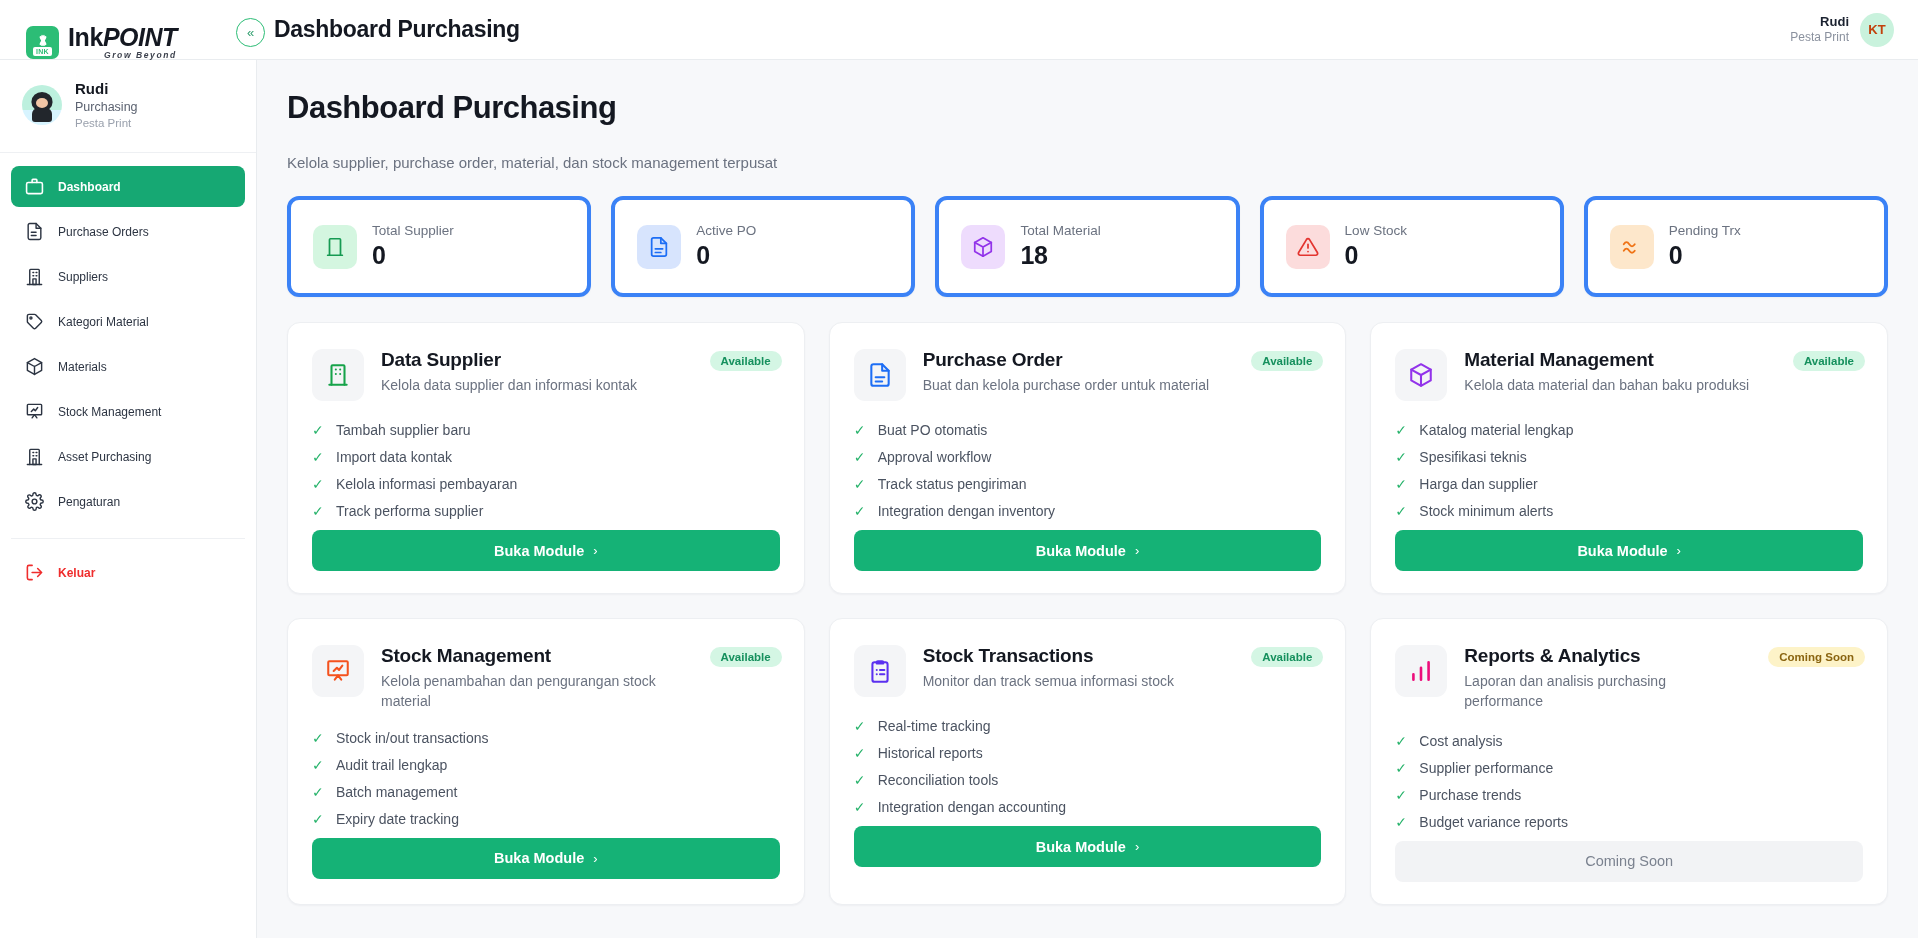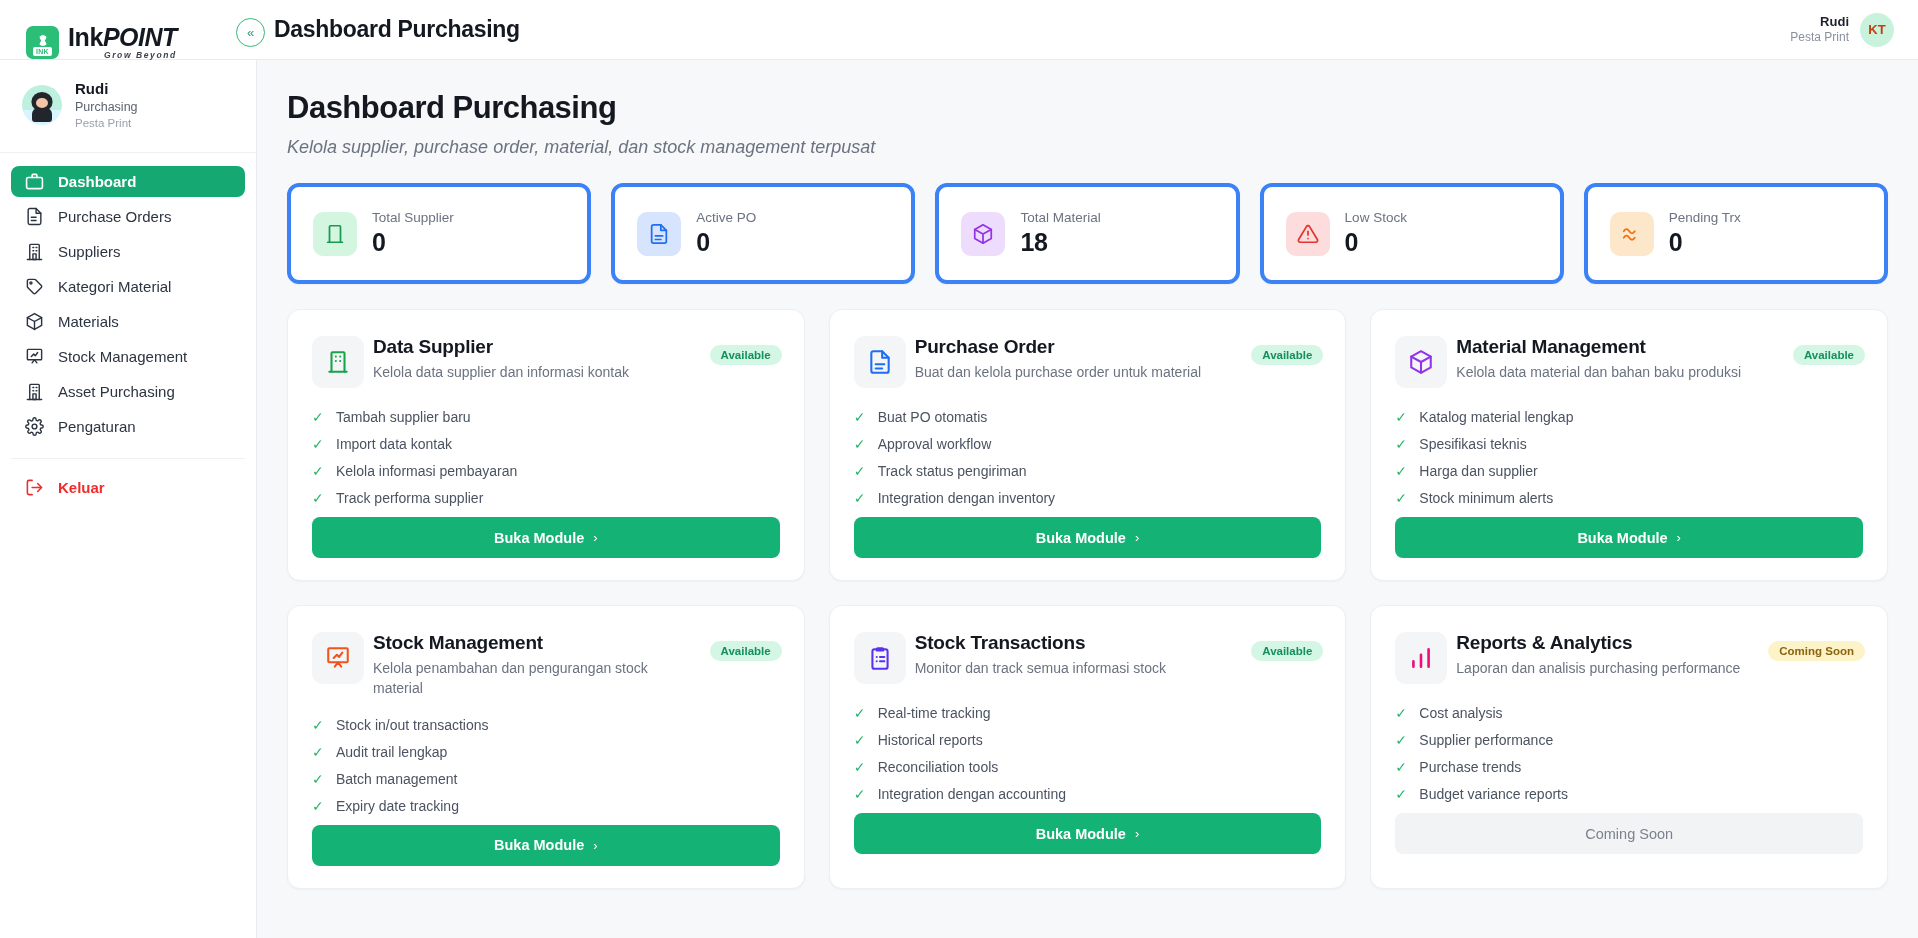--- a/index.html
+++ b/index.html
@@ -99,35 +99,35 @@
     width: 20px; height: 14px; background: #22262c; border-radius: 6px 6px 3px 3px;
   }
   .profile-text { line-height: 1.34; }
   .profile-text .p1 { font-size: 15px; font-weight: 700; color: #141821; }
   .profile-text .p2 { font-size: 12.5px; color: #5b6270; }
   .profile-text .p3 { font-size: 11.5px; color: #9aa1ad; }
 
   .nav { padding: 13px 11px 0 11px; flex: 0 0 auto; }
   .nav-item {
     display: flex; align-items: center; gap: 14px;
-    height: 31px; padding: 0 14px; margin-bottom: 4px;
+    height: 41px; padding: 0 14px; margin-bottom: 4px;
     border-radius: 8px; cursor: pointer;
-    font-size: 15px; color: #2c3442;
+    font-size: 12px; color: #2c3442;
   }
   .nav-item.active { background: #16a873; color: #ffffff; font-weight: 600; }
   .nav-item .ic { width: 19px; height: 19px; display: flex; align-items: center; justify-content: center; flex: 0 0 auto; }
   .nav-item .ic svg { width: 19px; height: 19px; }
 
   .nav-sep { height: 1px; background: #eef0f3; margin: 12px 11px 13px 11px; }
   .nav-item.logout { color: #ef2d2d; font-weight: 600; }
 
   
   .main { flex: 1; overflow: hidden; padding: 30px 30px 0 30px; }
   .page-title { font-size: 31px; font-weight: 700; color: #141821; letter-spacing: -.5px; }
-  .page-sub { font-size: 18px; color: #6b7280; margin-top: 11px; font-style: italic; }
+  .page-sub { font-size: 15px; color: #6b7280; margin-top: 28px; }
 
   
   .stats { display: flex; gap: 20px; margin-top: 25px; }
   .stat {
     flex: 1; background: #fff; border: 4px solid #3b82f6; border-radius: 12px;
     height: 101px; display: flex; align-items: center; gap: 15px;
     padding: 0 22px; box-shadow: 0 1px 2px rgba(16,24,40,.04);
   }
   .stat-ic {
     width: 44px; height: 44px; border-radius: 10px; flex: 0 0 auto;
@@ -140,30 +140,30 @@
   
   .grid {
     display: grid; grid-template-columns: repeat(3, 1fr);
     gap: 24px; margin-top: 25px;
   }
   .card {
     background: #fff; border: 1px solid #edeff2; border-radius: 13px;
     padding: 26px 24px 22px 24px; position: relative;
     box-shadow: 0 1px 2px rgba(16,24,40,.04);
   }
-  .card-head { display: flex; gap: 9px; padding-right: 96px; }
+  .card-head { display: flex; gap: 17px; padding-right: 96px; }
   .card-ic {
     width: 52px; height: 52px; border-radius: 11px; background: #f4f5f7;
     display: flex; align-items: center; justify-content: center; flex: 0 0 auto;
   }
   .card-ic svg { width: 26px; height: 26px; }
   .card-title { font-size: 19px; font-weight: 700; color: #141821; letter-spacing: -.2px; }
   .card-desc { font-size: 14px; color: #6b7280; margin-top: 4px; line-height: 1.45; }
   .badge {
-    position: absolute; right: 22px; top: 35px;
+    position: absolute; right: 22px; top: 28px;
     font-size: 11.5px; font-weight: 600; border-radius: 11px; padding: 4px 11px;
   }
   .badge.available { background: #d4f6e4; color: #15905d; }
   .badge.soon { background: #fdf3c8; color: #8a6410; }
 
   .feats { margin-top: 21px; }
   .feat { display: flex; align-items: center; gap: 11px; margin-bottom: 11px; }
   .feat .chk { color: #27b36b; font-size: 14px; line-height: 1; width: 13px; flex: 0 0 auto; }
   .feat .ftxt { font-size: 14px; color: #4b5361; }
 

